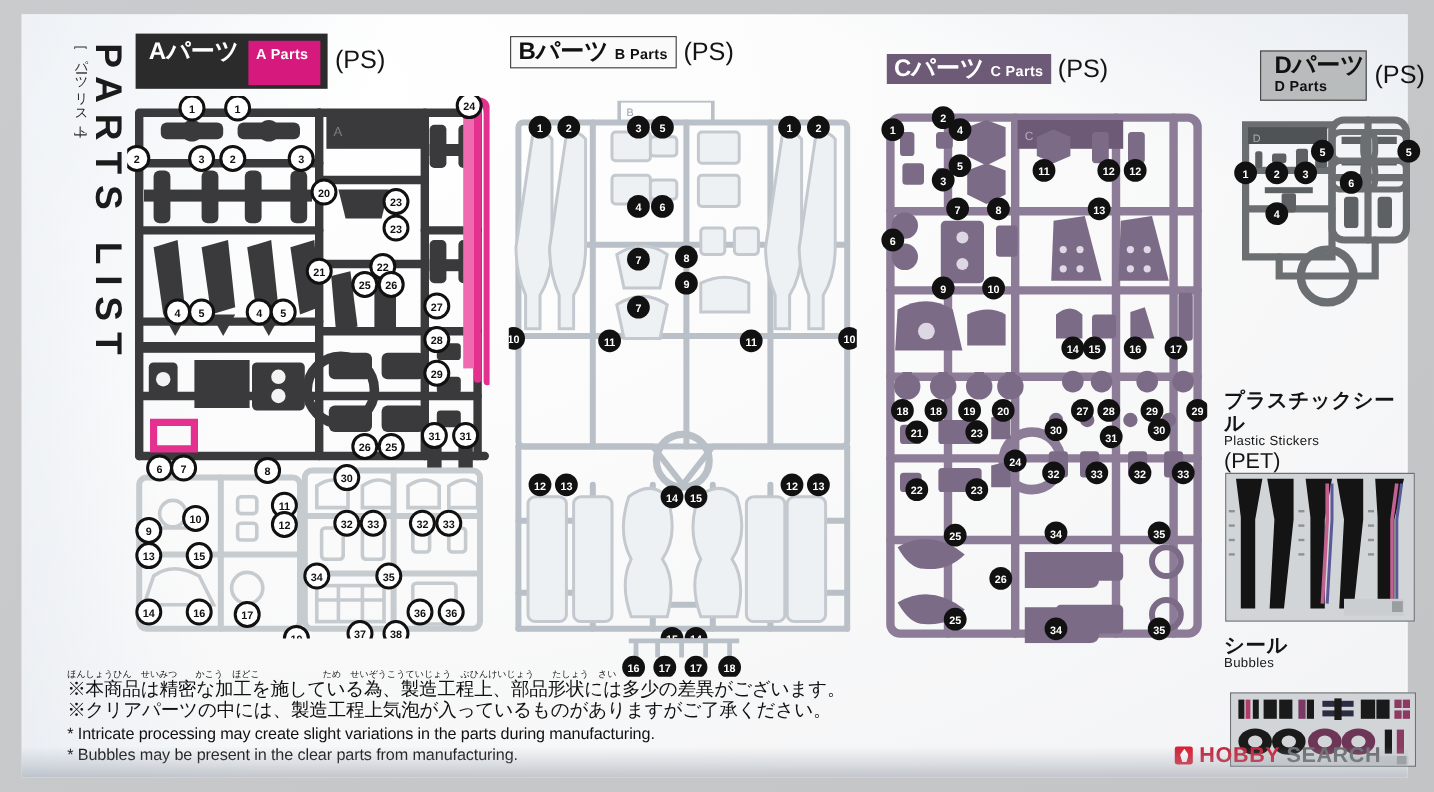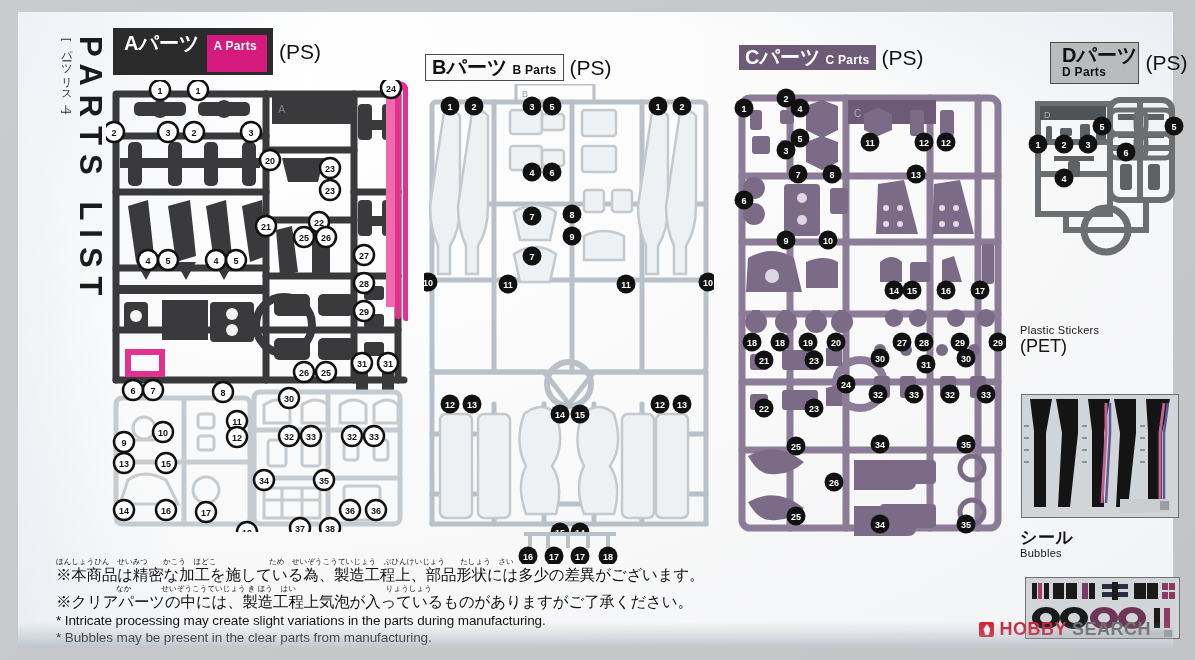--- a/index.html
+++ b/index.html
@@ -135,21 +135,21 @@
     </div>
 
     <div class="hdr" style="left:95px; top:16px;">
       <span class="tag tag-a">
         <span class="jp">Aパーツ</span>
           <span class="en">A Parts</span>
       </span>
       <span class="ps">(PS)</span>
     </div>
 
-    <div class="hdr" style="left:407px; top:42px;">
+    <div class="hdr" style="left:407px; top:18px;">
       <span class="tag tag-b">
         <span class="jp">Bパーツ</span>
           <span class="en">B Parts</span>
       </span>
       <span class="ps">(PS)</span>
     </div>
 
     <div class="hdr" style="left:721px; top:33px;">
       <span class="tag tag-c">
         <span class="jp">Cパーツ</span>
@@ -993,20 +993,21 @@
             </g>
           <g>
               <circle cx="100" cy="62" r="9.5" fill="#111"></circle>
               <text x="100" y="66" text-anchor="middle" class="bnum" fill="#fff">6</text>
             </g>
         </g>
       </svg>
     </div>
 
     <div class="stk-label" style="left:1002px; top:312px;">
+      <div class="jp">プラスチックシール</div>
       <div class="en">Plastic Stickers</div>
       <div class="sub">(PET)</div>
     </div>
     <div class="stk-sheet" style="left:1003px; top:382px; width:158px; height:124px;">
       <svg width="156" height="122" viewBox="0 0 156 122">
         <rect width="156" height="122" fill="#d2d5d7"></rect>
         <g fill="#141414">
           <path d="M8 4 l22 0 l-6 34 l0 74 l-12 0 l0 -76 z"></path>
           <path d="M34 4 l22 0 l0 34 l-8 74 l-12 0 l4 -74 z"></path>
           <path d="M66 4 l22 0 l-6 34 l0 74 l-12 0 l0 -76 z"></path>
@@ -1078,21 +1079,20 @@
           <rect x="138" y="30" width="6" height="20" fill="#8c3a62"></rect>
         </g>
         <rect x="96" y="52" width="52" height="7" fill="#c9cccf"></rect>
         <rect x="138" y="52" width="8" height="7" fill="#9a9ea1"></rect>
       </svg>
     </div>
 
     <div id="notes">
       <div class="furi">ほんしょうひん　せいみつ　　かこう　ほどこ　　　　　　　ため　せいぞうこうていじょう　ぶひんけいじょう　　たしょう　さい</div>
       <div class="note-jp">※本商品は精密な加工を施している為、製造工程上、部品形状には多少の差異がございます。</div>
-      <div class="furi">　　　　　　　　なか　　　　せいぞうこうていじょう き ほう　はい　　　　　　　　　　　　りょうしょう</div>
       <div class="note-jp">※クリアパーツの中には、製造工程上気泡が入っているものがありますがご了承ください。</div>
       <div class="note-en">* Intricate processing may create slight variations in the parts during manufacturing.</div>
       <div class="note-en">* Bubbles may be present in the clear parts from manufacturing.</div>
     </div>
 
     <div id="wm">
       <span class="mark"></span>
       <span class="t1">HOBBY</span>
       <span class="t2">SEARCH</span>
     </div>

